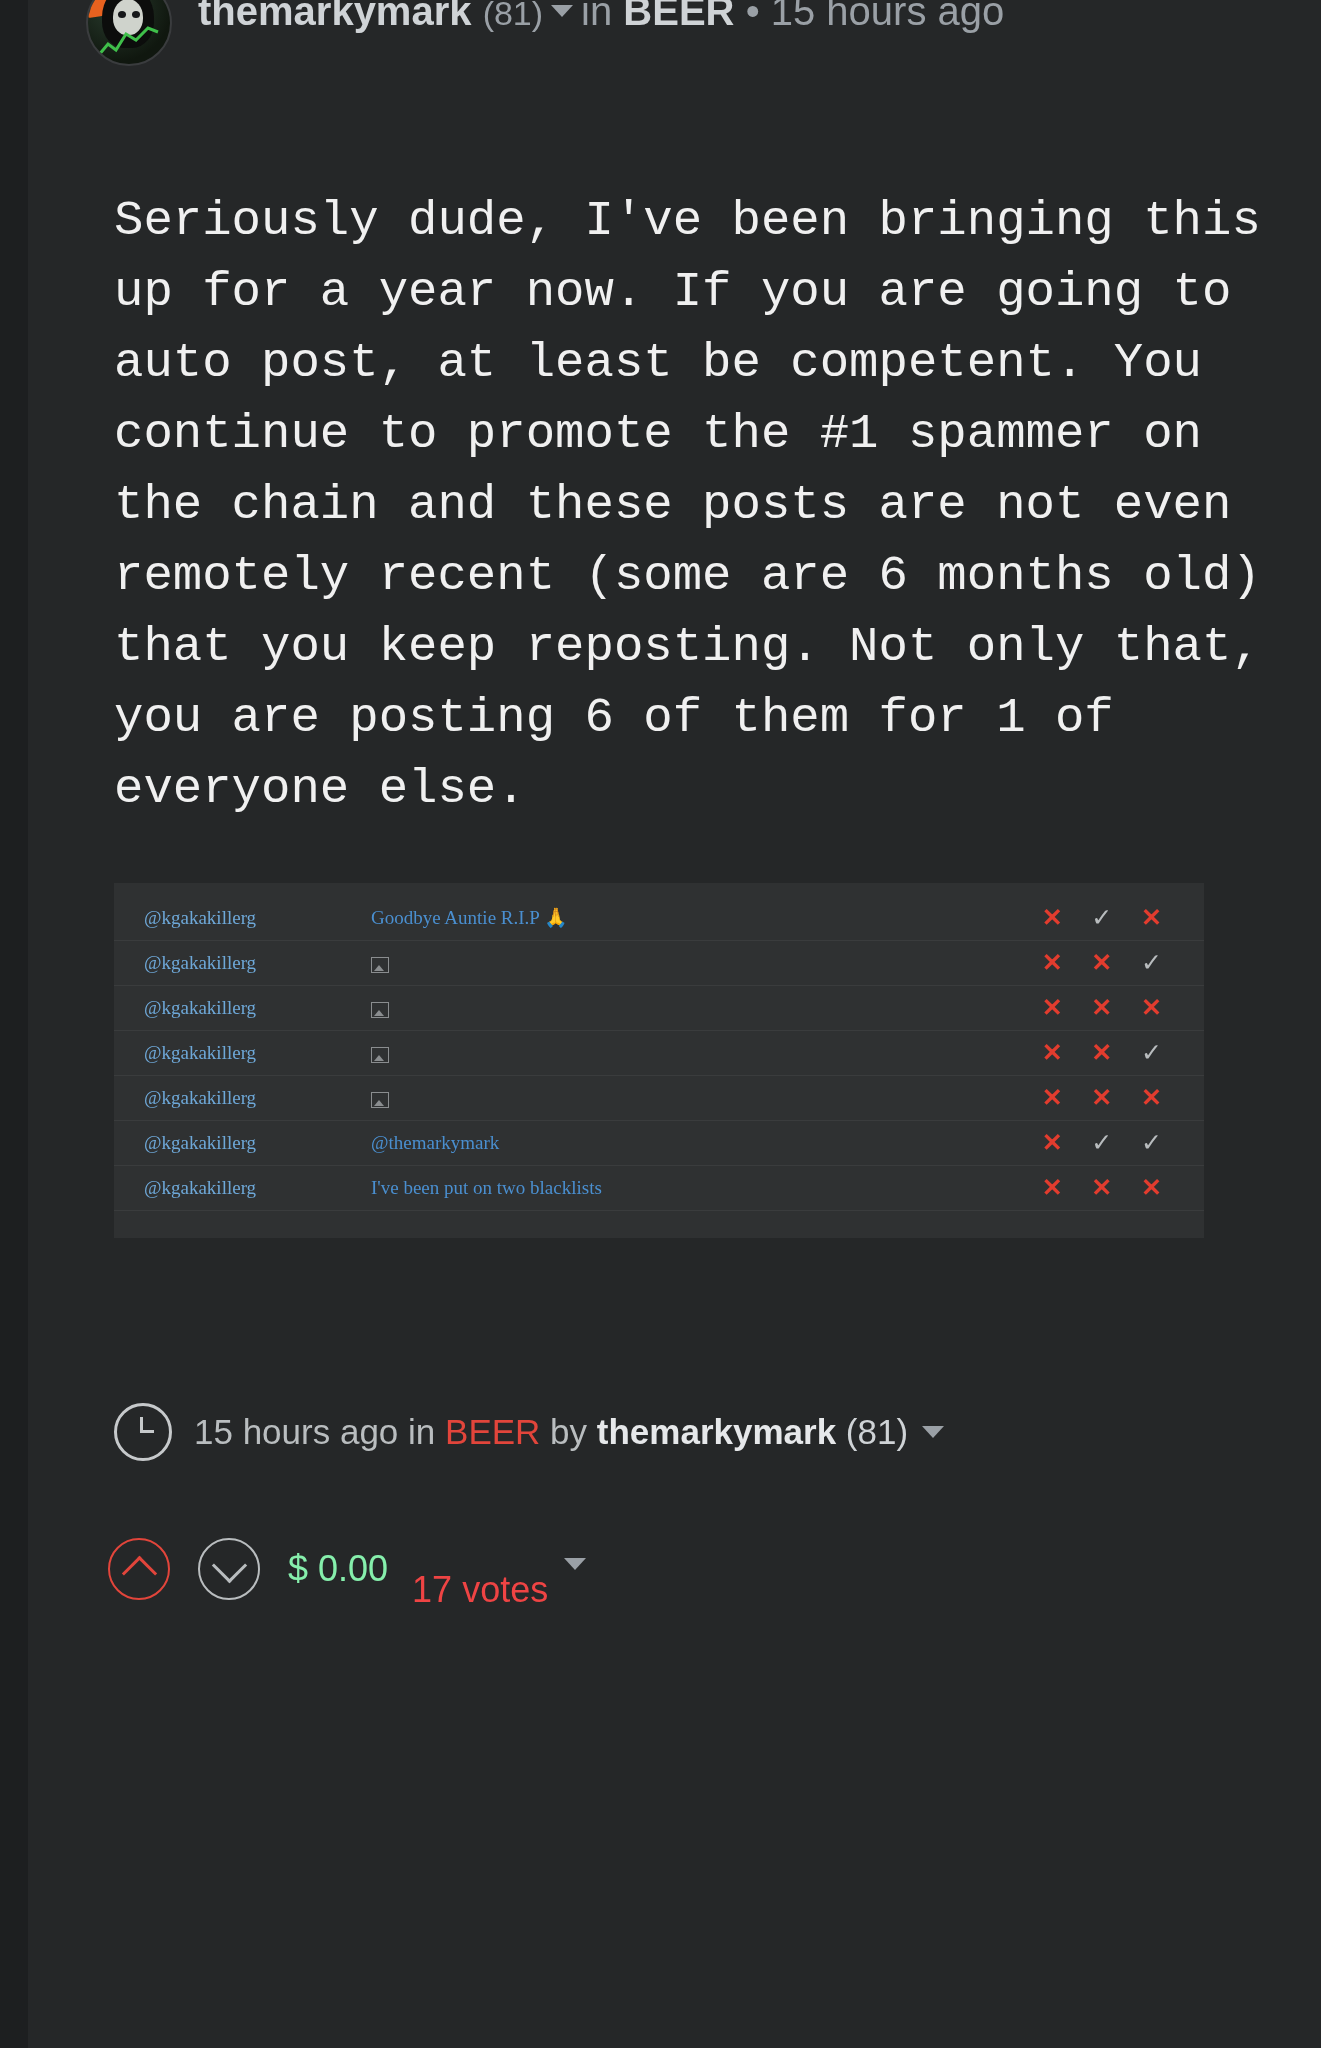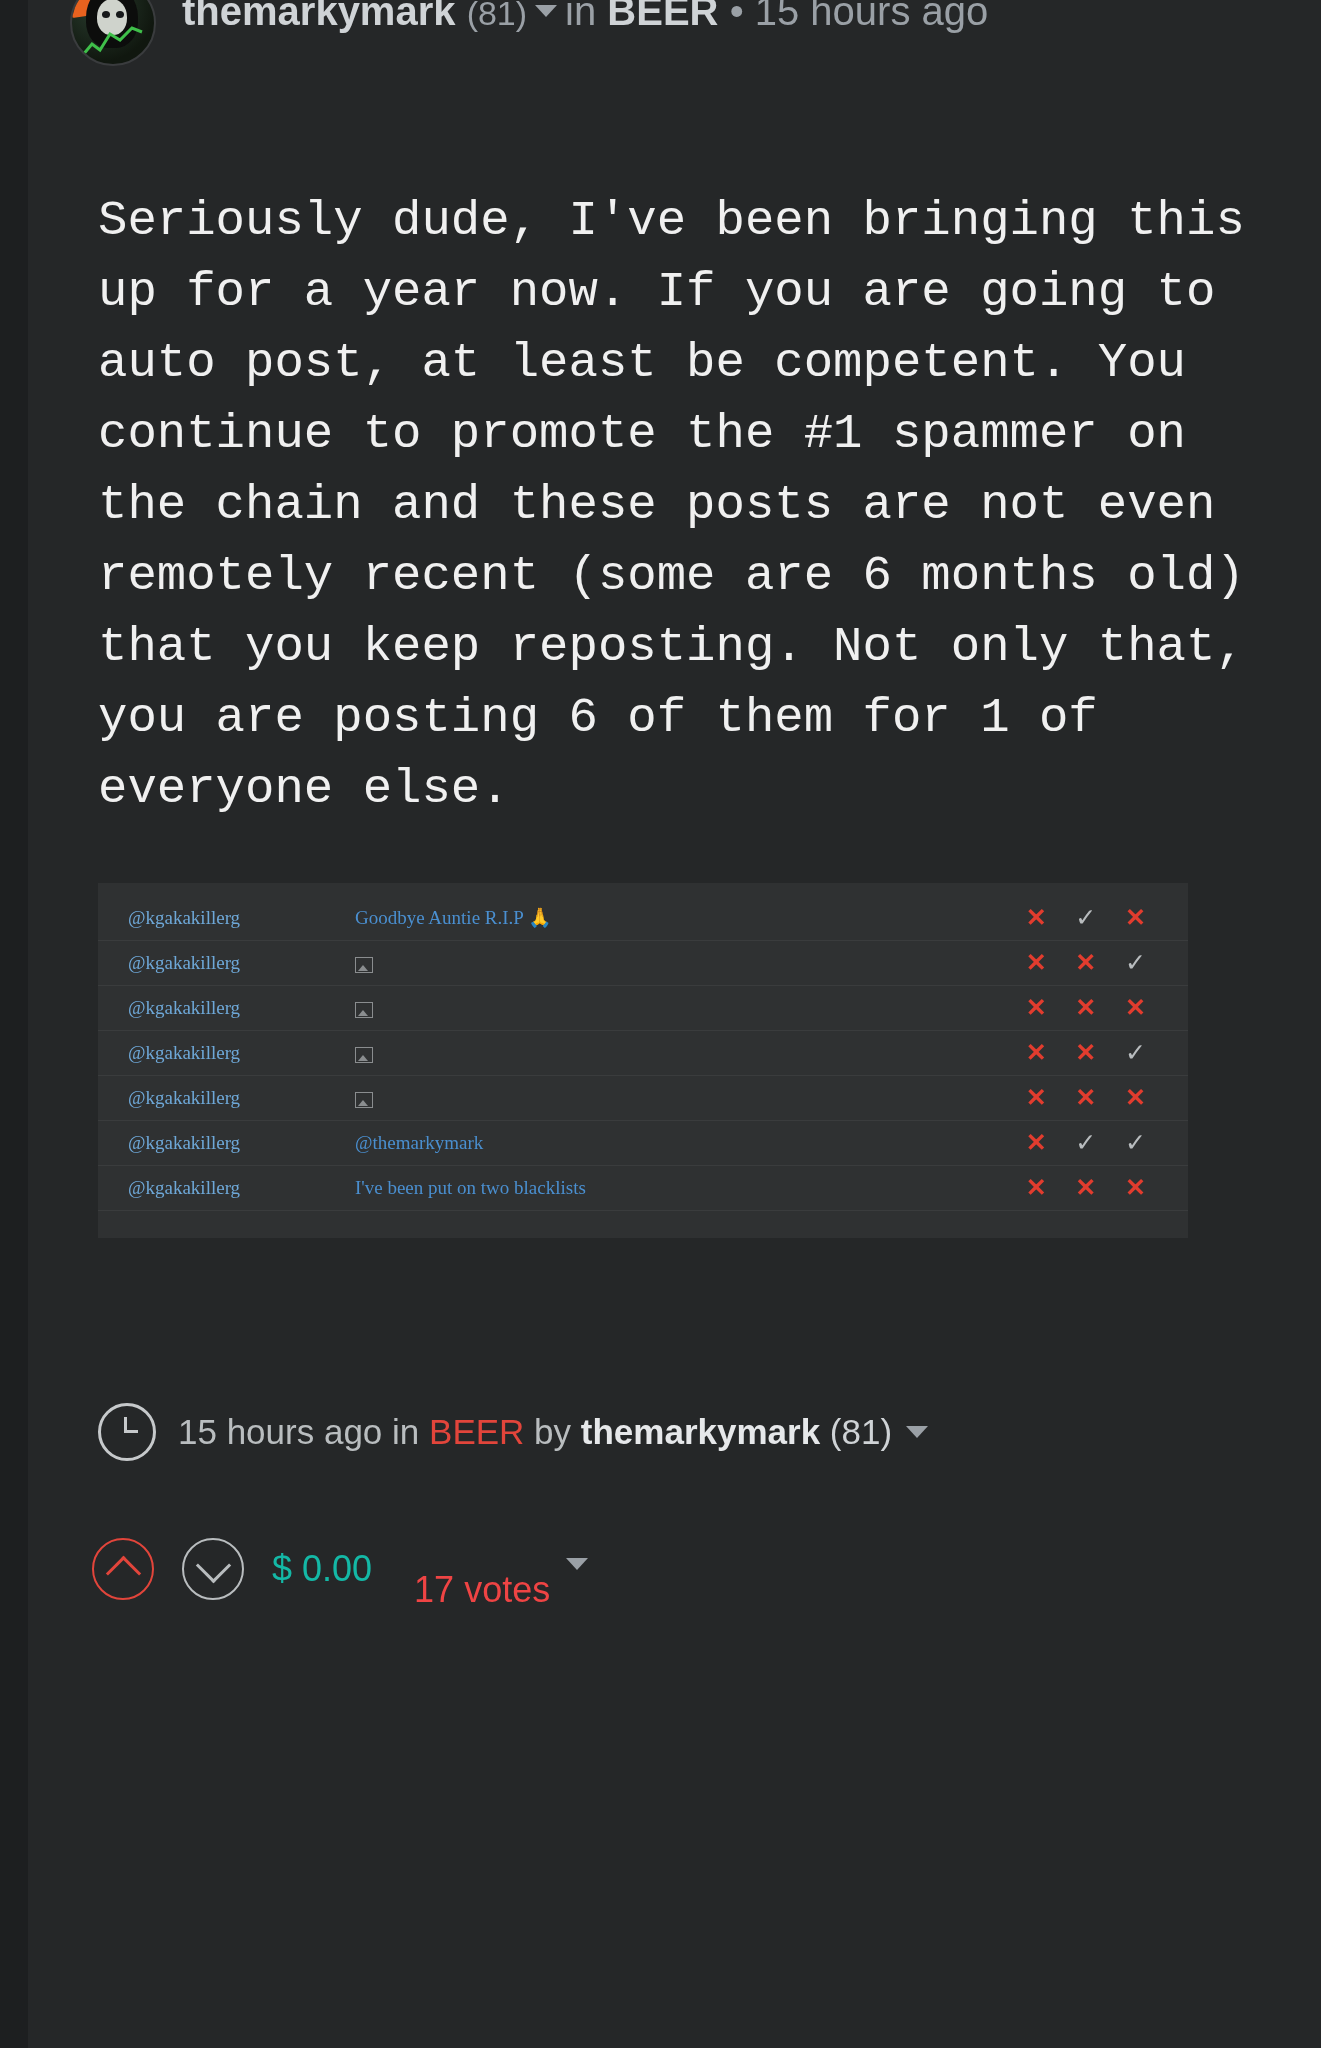--- a/index.html
+++ b/index.html
@@ -22,21 +22,21 @@
     box-sizing: border-box;
   }
   .left-rail {
     position: absolute;
     left: 0; top: 0;
     width: 28px; height: 2048px;
     background: #1d1f20;
   }
   .content {
     position: absolute;
-    left: 12px; top: 0;
+    left: 28px; top: 0;
     width: 1293px;
     height: 2048px;
     box-sizing: border-box;
   }
 
   
   .post-header {
     display: flex;
     align-items: flex-start;
     padding: 0 40px 0 58px;
@@ -260,22 +260,22 @@
     transform: rotate(45deg);
     margin-top: 8px;
   }
   .chev.down {
     border-left-color: #b9bdbf;
     border-top-color: #b9bdbf;
     transform: rotate(-135deg);
     margin-top: -7px;
   }
   .payout {
-    color: #14b8a6;
-    margin-right: 42px;
+    color: #86efac;
+    margin-right: 24px;
   }
   .votes { color: #ef4444; margin-top: 42px; }
   .votes-caret {
     display: inline-block;
     width: 0; height: 0;
     border-left: 11px solid transparent;
     border-right: 11px solid transparent;
     border-top: 12px solid #9aa0a6;
     margin-left: 16px;
     vertical-align: middle;

